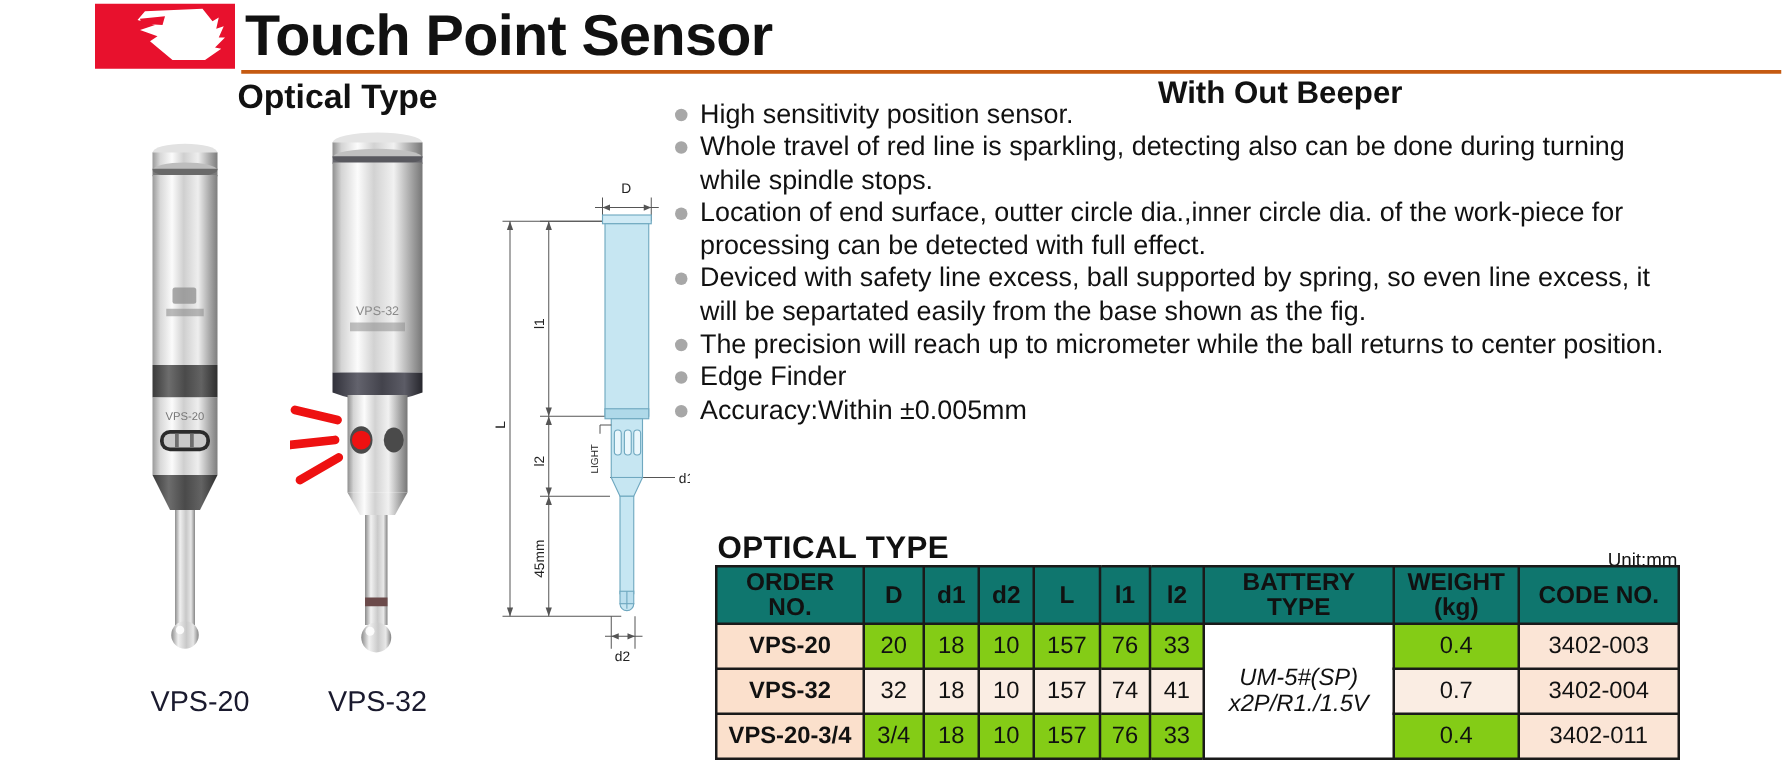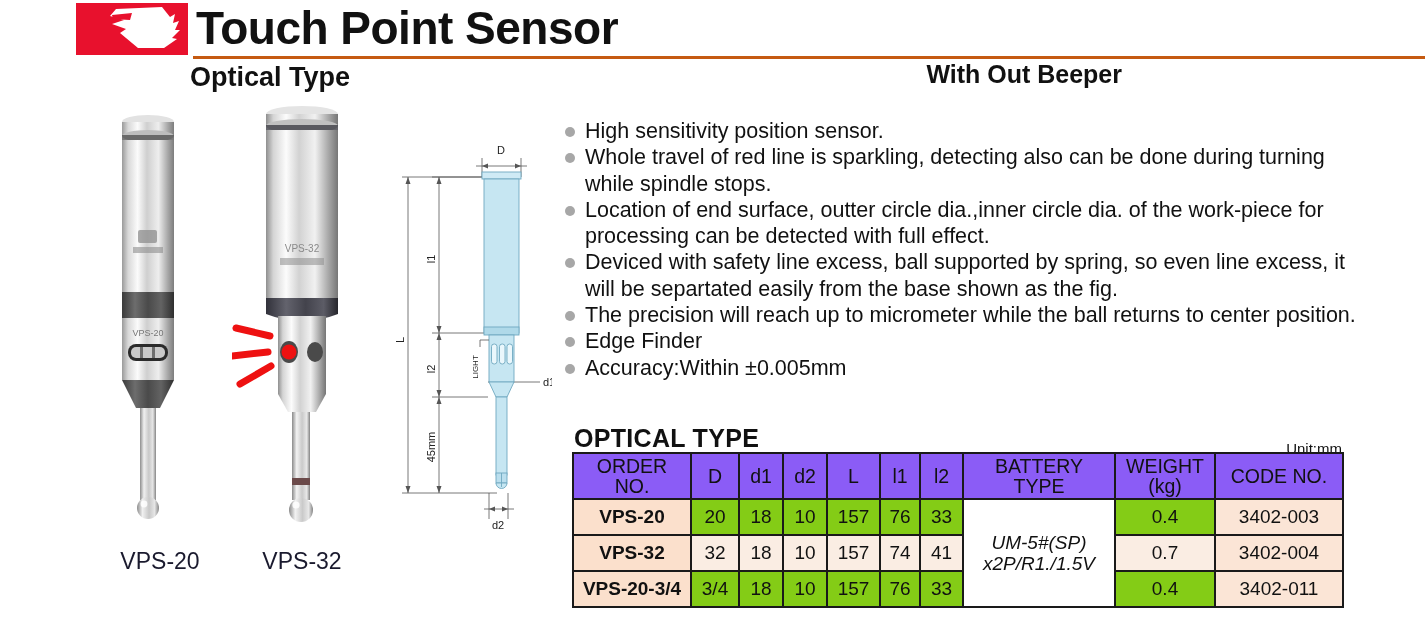--- a/index.html
+++ b/index.html
@@ -44,23 +44,22 @@
   }
 
   #beeper-label {
     position: absolute; right: 82px; top: 60px;
     font-size: 25px; font-weight: bold;
     white-space: nowrap;
   }
 
   
   #features {
-    position: absolute; left: 565px; top: 78px;
+    position: absolute; left: 540px; top: 78px;
     width: 800px;
-    margin-top: 40px;
   }
   .feature {
     position: relative;
     padding-left: 20px;
     font-size: 21.5px;
     line-height: 26.3px;
     margin-bottom: 0px;
   }
   .feature .dot {
     position: absolute; left: 0px; top: 9px;
@@ -102,22 +101,22 @@
   #spec-table th, #spec-table td {
     border: 2px solid #1a1a1a;
     text-align: center;
     vertical-align: middle;
     font-size: 19px;
     color: #111;
     padding: 0;
     height: 36px;
   }
   #spec-table thead th {
-    background: #8b5cf6;
-    font-weight: normal;
+    background: #0f766e;
+    font-weight: bold;
     font-size: 19.5px;
     line-height: 20px;
     height: 46px;
   }
   #spec-table tbody td { background: #84cc16; }
 
   td.order-cell {
     background: #FBE0CC !important;
     font-weight: bold;
     font-size: 20px;

